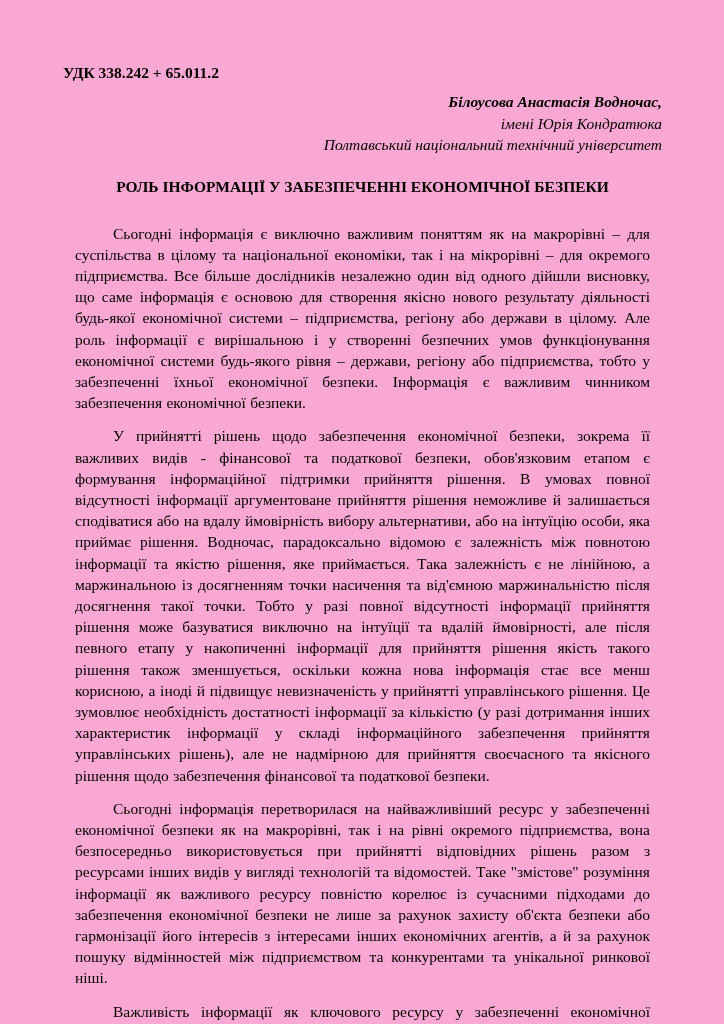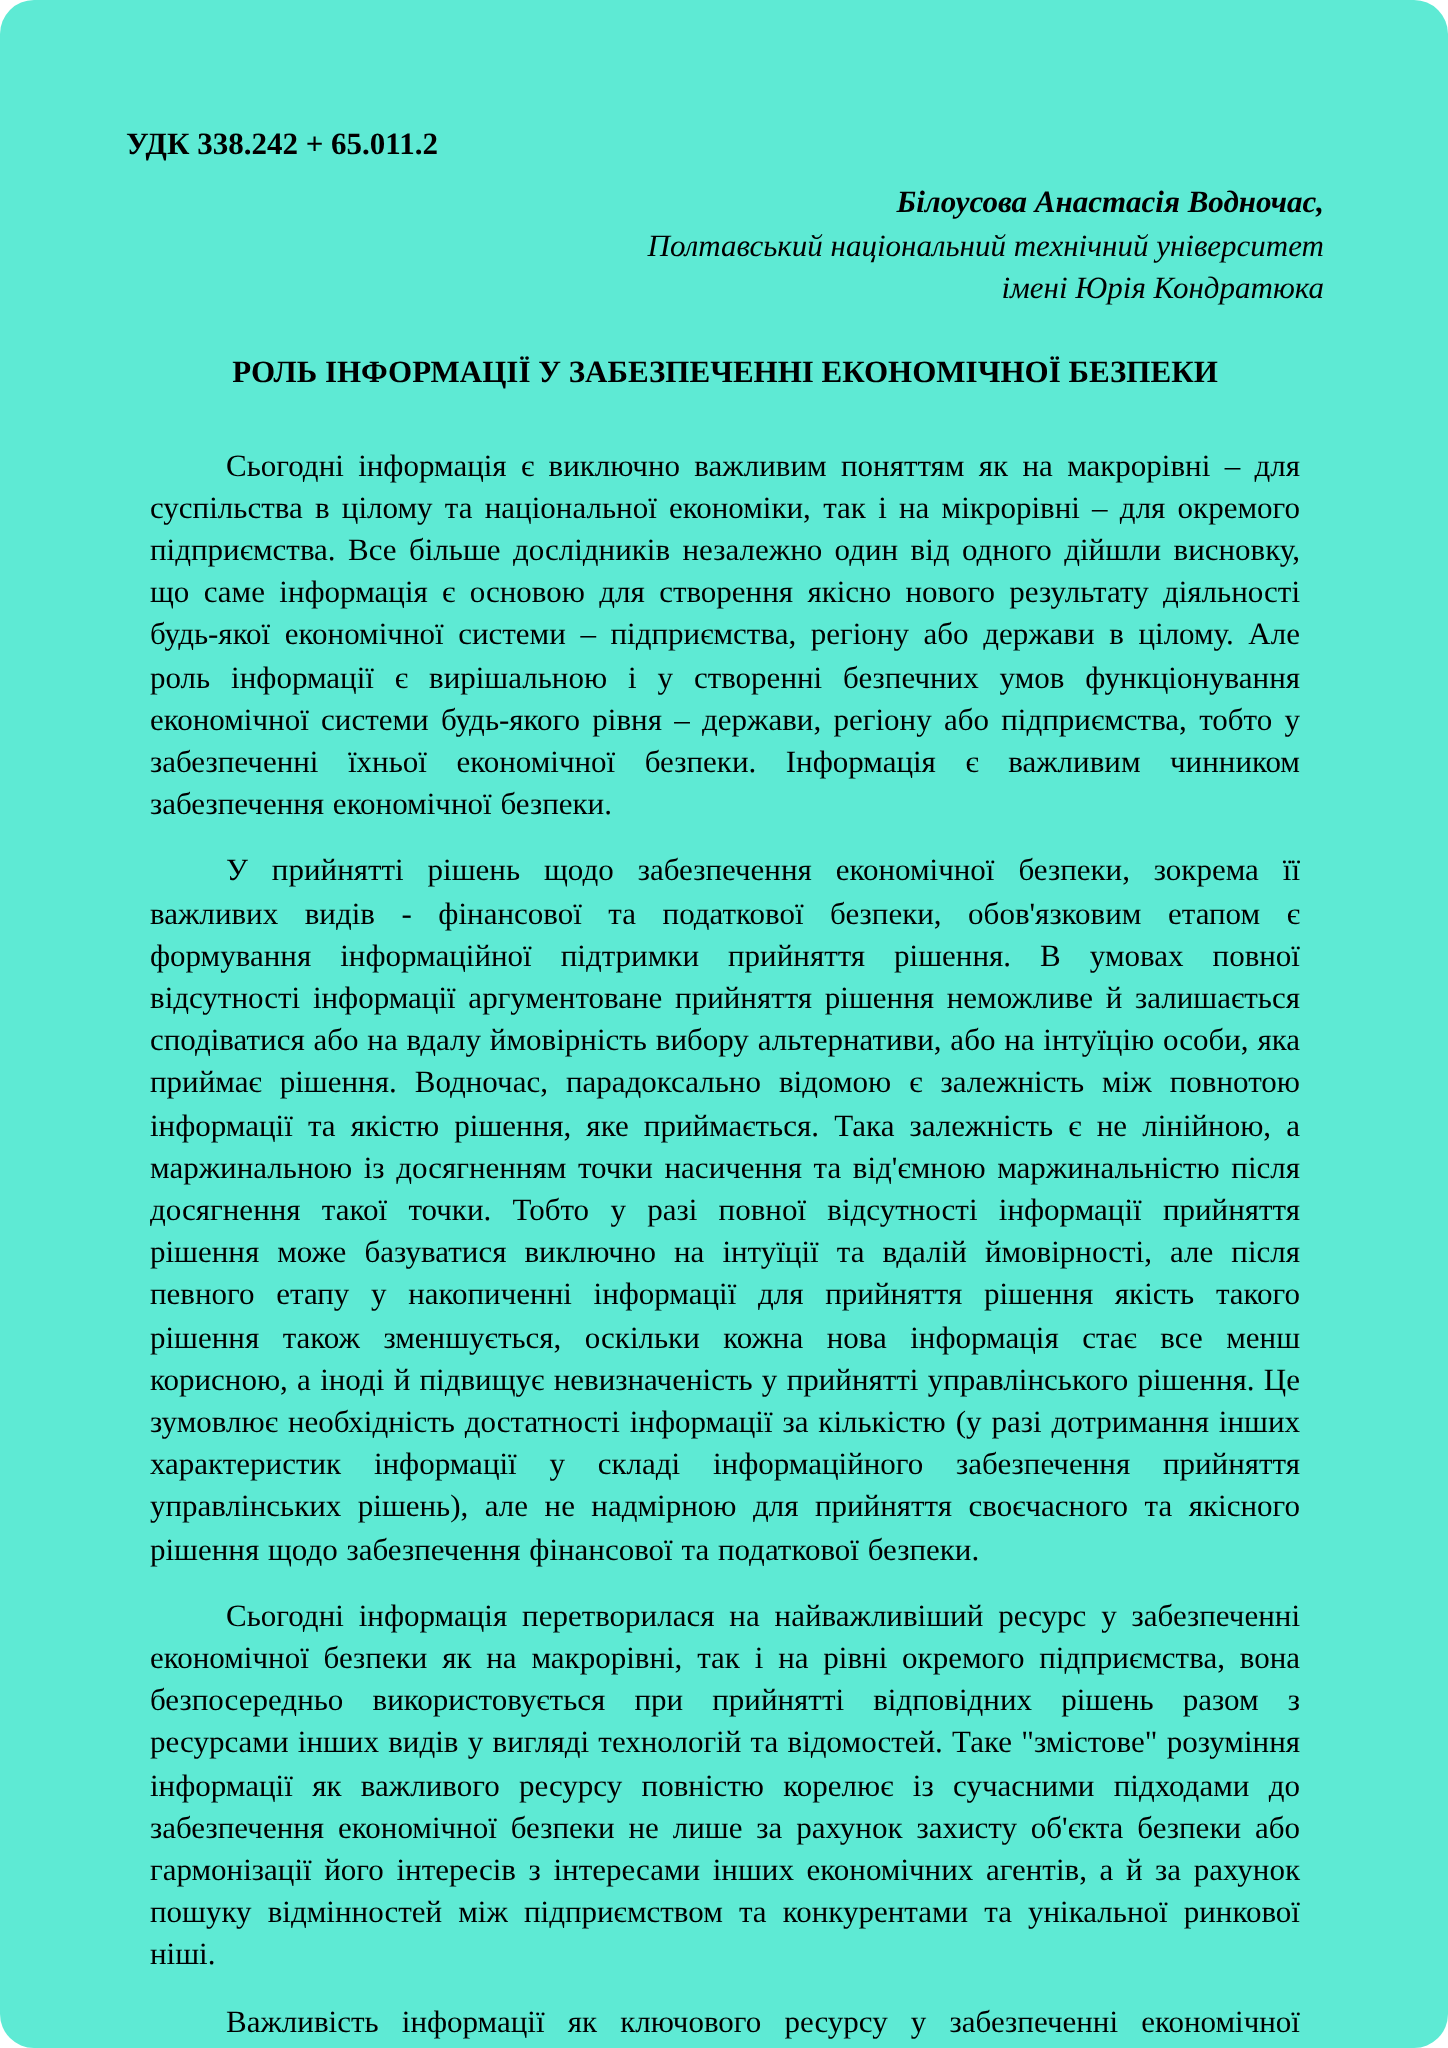--- a/index.html
+++ b/index.html
@@ -4,27 +4,26 @@
 <style>
   html, body {
     margin: 0;
     padding: 0;
     background: #ffffff;
   }
   .page {
     position: relative;
     width: 724px;
     height: 1024px;
-    background: #5eead4;
+    background: #f9a8d4;
     box-sizing: border-box;
     padding: 62px 62px 0 63px;
     font-family: "Liberation Serif", "DejaVu Serif", serif;
     color: #000000;
     overflow: hidden;
-    border-radius: 17px;
   }
   .udk {
     font-weight: bold;
     font-size: 15.5px;
     line-height: 21px;
     margin-bottom: 8px;
   }
   .byline {
     text-align: right;
     font-style: italic;
@@ -52,22 +51,22 @@
 </style>
 </head>
 <body>
 
 <div class="page">
 
   <div class="udk">УДК 338.242 + 65.011.2</div>
 
   <div class="byline">
     <div class="author-name">Білоусова Анастасія Водночас,</div>
+    <div class="affiliation-line">імені Юрія Кондратюка</div>
     <div class="affiliation-line">Полтавський національний технічний університет</div>
-    <div class="affiliation-line">імені Юрія Кондратюка</div>
   </div>
 
   <h1 class="article-title">РОЛЬ ІНФОРМАЦІЇ У ЗАБЕЗПЕЧЕННІ ЕКОНОМІЧНОЇ БЕЗПЕКИ</h1>
 
   <div class="body-text">
     <p>Сьогодні інформація є виключно важливим поняттям як на макрорівні – для суспільства в цілому та національної економіки, так і на мікрорівні – для окремого підприємства. Все більше дослідників незалежно один від одного дійшли висновку, що саме інформація є основою для створення якісно нового результату діяльності будь-якої економічної системи – підприємства, регіону або держави в цілому. Але роль інформації є вирішальною і у створенні безпечних умов функціонування економічної системи будь-якого рівня – держави, регіону або підприємства, тобто у забезпеченні їхньої економічної безпеки. Інформація є важливим чинником забезпечення економічної безпеки.</p>
     <p>У прийнятті рішень щодо забезпечення економічної безпеки, зокрема її важливих видів - фінансової та податкової безпеки, обов'язковим етапом є формування інформаційної підтримки прийняття рішення. В умовах повної відсутності інформації аргументоване прийняття рішення неможливе й залишається сподіватися або на вдалу ймовірність вибору альтернативи, або на інтуїцію особи, яка приймає рішення. Водночас, парадоксально відомою є залежність між повнотою інформації та якістю рішення, яке приймається. Така залежність є не лінійною, а маржинальною із досягненням точки насичення та від'ємною маржинальністю після досягнення такої точки. Тобто у разі повної відсутності інформації прийняття рішення може базуватися виключно на інтуїції та вдалій ймовірності, але після певного етапу у накопиченні інформації для прийняття рішення якість такого рішення також зменшується, оскільки кожна нова інформація стає все менш корисною, а іноді й підвищує невизначеність у прийнятті управлінського рішення. Це зумовлює необхідність достатності інформації за кількістю (у разі дотримання інших характеристик інформації у складі інформаційного забезпечення прийняття управлінських рішень), але не надмірною для прийняття своєчасного та якісного рішення щодо забезпечення фінансової та податкової безпеки.</p>
     <p>Сьогодні інформація перетворилася на найважливіший ресурс у забезпеченні економічної безпеки як на макрорівні, так і на рівні окремого підприємства, вона безпосередньо використовується при прийнятті відповідних рішень разом з ресурсами інших видів у вигляді технологій та відомостей. Таке "змістове" розуміння інформації як важливого ресурсу повністю корелює із сучасними підходами до забезпечення економічної безпеки не лише за рахунок захисту об'єкта безпеки або гармонізації його інтересів з інтересами інших економічних агентів, а й за рахунок пошуку відмінностей між підприємством та конкурентами та унікальної ринкової ніші.</p>
     <p>Важливість інформації як ключового ресурсу у забезпеченні економічної безпеки привела до виникнення спеціалізації щодо оброблення інформації з виділенням різних підходів до цього. Тобто дедалі більше у забезпеченні економічної безпеки немає "інформації взагалі" й відповідних універсальних інструментів та алгоритмів її опрацювання, а у забезпеченні безпеки кожного виду виникає "інформаційна спеціалізація", й, попри єдність інформаційних продуктів та використовуваних технологій виникають специфічні риси використання інформації у забезпеченні безпеки окремих видів. А створення таких компетенцій можливе у тому числі за умов цільового спрямування знань на забезпечення економічної безпеки.</p>
 

